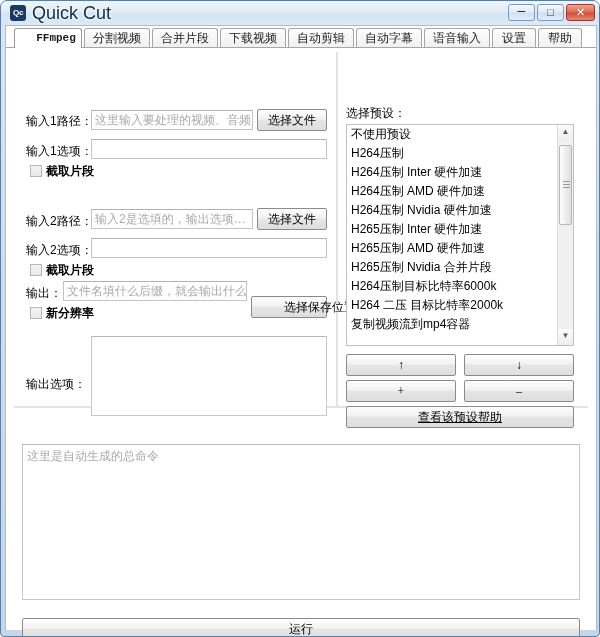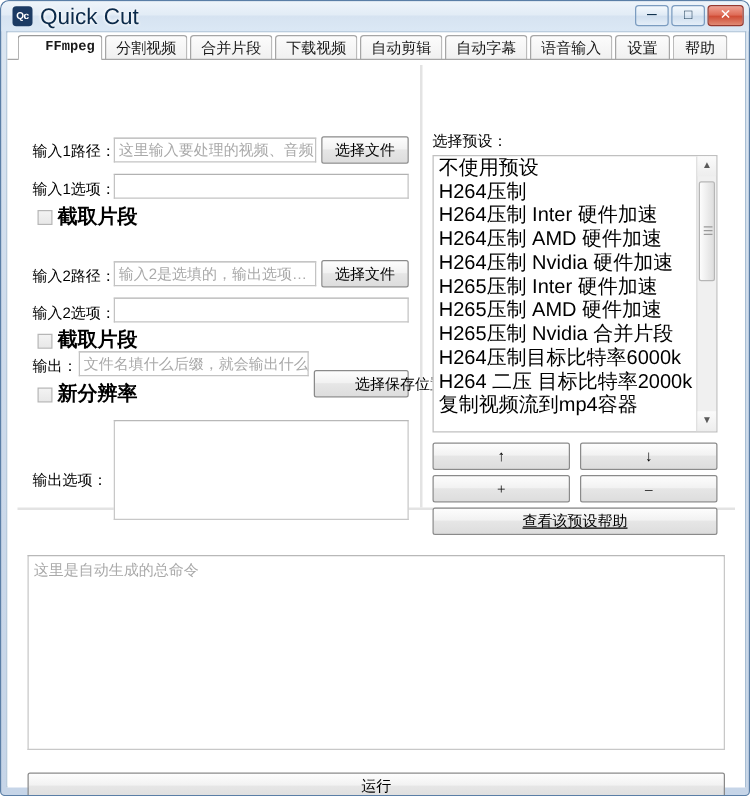--- a/index.html
+++ b/index.html
@@ -206,21 +206,21 @@
   .cbox {
     display: inline-block;
     width: 12px; height: 12px;
     box-sizing: border-box;
     border: 1px solid #b6b6b6;
     background: linear-gradient(to bottom, #f3f3f3, #e8e8e8);
     vertical-align: -2px;
     margin-right: 4px;
   }
   .cbox-label {
-    font-size: 16px;
+    font-size: 12px;
     color: #000;
     font-weight: bold;
   }
   .area {
     position: absolute;
     box-sizing: border-box;
     border: 1px solid #c8c8c8;
     border-top-color: #b8b8b8;
     background: #ffffff;
     font-size: 12px;
@@ -234,21 +234,21 @@
   #preset-list {
     position: absolute;
     box-sizing: border-box;
     border: 1px solid #c0c0c0;
     background: #ffffff;
     overflow: hidden;
   }
   .preset-item {
     height: 19px;
     line-height: 19px;
-    font-size: 16px;
+    font-size: 12px;
     color: #000;
     padding-left: 4px;
     white-space: nowrap;
     overflow: hidden;
   }
   #preset-scroll {
     position: absolute;
     right: 0; top: 0;
     width: 16px; height: 100%;
     background: #f0f0f0;

